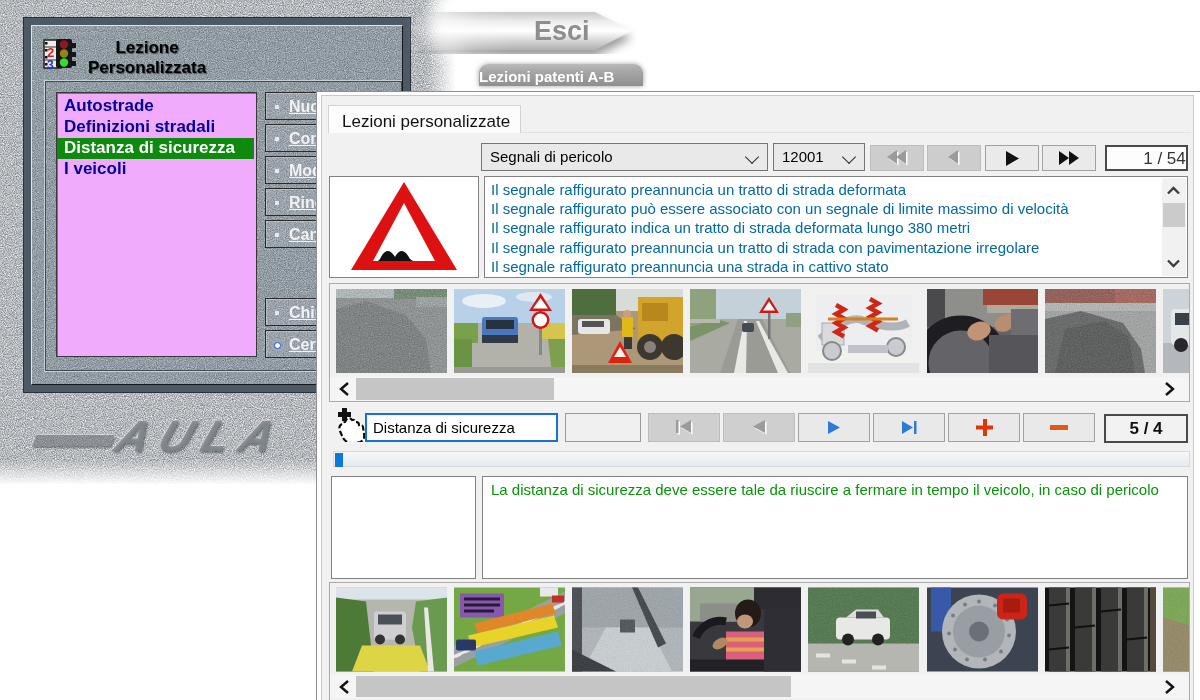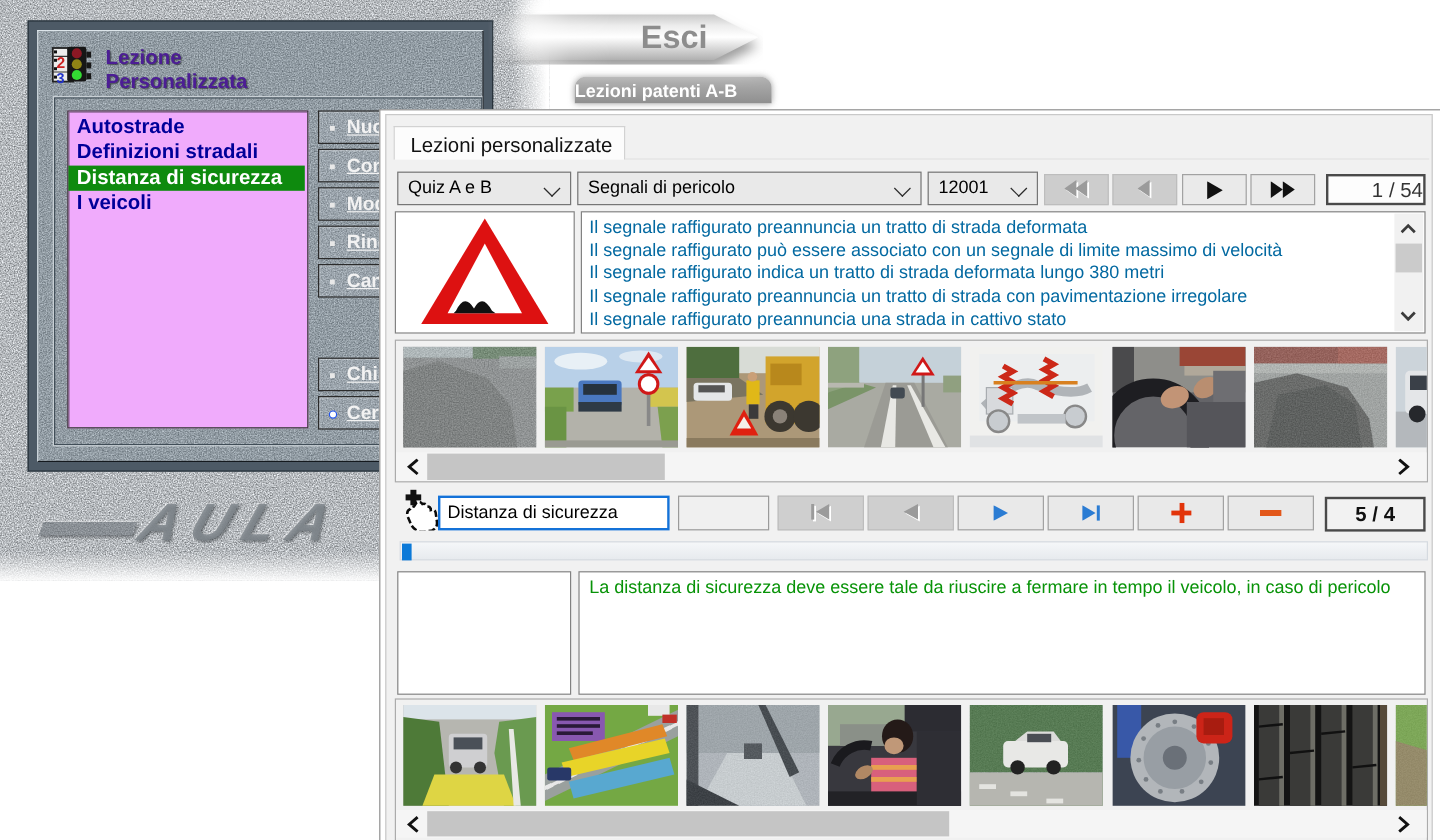--- a/index.html
+++ b/index.html
@@ -90,22 +90,22 @@
       <text x="4" y="19" font-size="13" font-weight="bold" fill="#cc2222" font-family="Liberation Sans">2</text>
       <text x="4" y="31" font-size="12" font-weight="bold" fill="#2233cc" font-family="Liberation Sans">3</text>
       <rect x="13" y="1" width="16" height="29" rx="2" fill="#161616"></rect>
       <rect x="29" y="5" width="4" height="5" fill="#161616"></rect>
         <rect x="29" y="14" width="4" height="5" fill="#161616"></rect>
       <rect x="29" y="23" width="4" height="5" fill="#161616"></rect>
       <circle cx="21" cy="6.5" r="4.2" fill="#8c1824"></circle>
       <circle cx="21" cy="15.5" r="4.2" fill="#8f8415"></circle>
       <circle cx="21" cy="24.5" r="4.2" fill="#33dd33"></circle>
     </svg>
-    <div class="abs" style="left:56px;top:12px;font-size:17px;font-weight:bold;color:#4c1d95;line-height:20px;
-         text-shadow:1px 1px 1px rgba(20,25,30,0.6);">Lezione<br>Personalizzata</div>
+    <div class="abs" style="left:56px;top:12px;font-size:17px;font-weight:bold;color:#000000;line-height:20px;
+         text-shadow:1px 1px 1px rgba(20,25,30,0.6);text-align:center;">Lezione<br>Personalizzata</div>
 
     <div class="abs" style="left:12px;top:54px;width:357px;height:290px;
          border:1px solid #c9d0d5;box-shadow:inset 0 0 0 1px #414e58;"></div>
 
     <div class="abs" style="left:24px;top:66px;width:199px;height:263px;background:#f0abfc;border:1px solid #383838;
          box-shadow:inset 1px 1px 0 rgba(0,0,0,0.4);font-weight:bold;font-size:17px;color:#000099;">
       <div class="abs" style="left:7px;top:3px;">Autostrade</div>
       <div class="abs" style="left:7px;top:24px;">Definizioni stradali</div>
       <div class="abs" style="left:0;top:45px;width:197px;height:21px;background:#0e8a0e;color:#fff;padding-left:7px;box-sizing:border-box;">Distanza di sicurezza</div>
       <div class="abs" style="left:7px;top:66px;">I veicoli</div>
@@ -130,21 +130,20 @@
 
 <div class="abs" id="dlg" style="left:316px;top:80px;width:884px;height:620px;background:#fff;
      border-left:1px solid #8f8f8f;border-top:1px solid #8f8f8f;box-sizing:border-box;z-index:10;margin-top:11px;">
   <div class="abs" style="left:4px;top:3px;width:871px;height:611px;background:#f1f1f1;border:1px solid #c9c9c9;"></div>
 
   <div class="abs" style="left:11px;top:13px;width:193px;height:28px;background:#fcfcfc;
        border:1px solid #d2d2d2;border-bottom:none;font-size:17px;color:#111;
        padding:6px 0 0 13px;box-sizing:border-box;">Lezioni personalizzate</div>
   <div class="abs" style="left:204px;top:40px;width:670px;height:1px;background:#e2e2e2;"></div>
 
-  <div class="abs combo" style="left:14px;top:51px;width:145px;">Quiz A e B</div>
   <div class="abs combo" style="left:164px;top:51px;width:287px;">Segnali di pericolo</div>
   <div class="abs combo" style="left:456px;top:51px;width:92px;">12001</div>
   <div class="abs nb1" style="left:553px;top:53px;background:#cdcdcd;border-color:#bdbdbd;">
     <svg width="24" height="16">
         <g fill="#fff" transform="translate(1.5,1.5)">
           <polygon points="12,0 2,7 12,14"></polygon>
           <polygon points="21,0 11,7 21,14"></polygon>
         </g>
         <g fill="#9b9b9b">
           <polygon points="12,0 2,7 12,14"></polygon>

